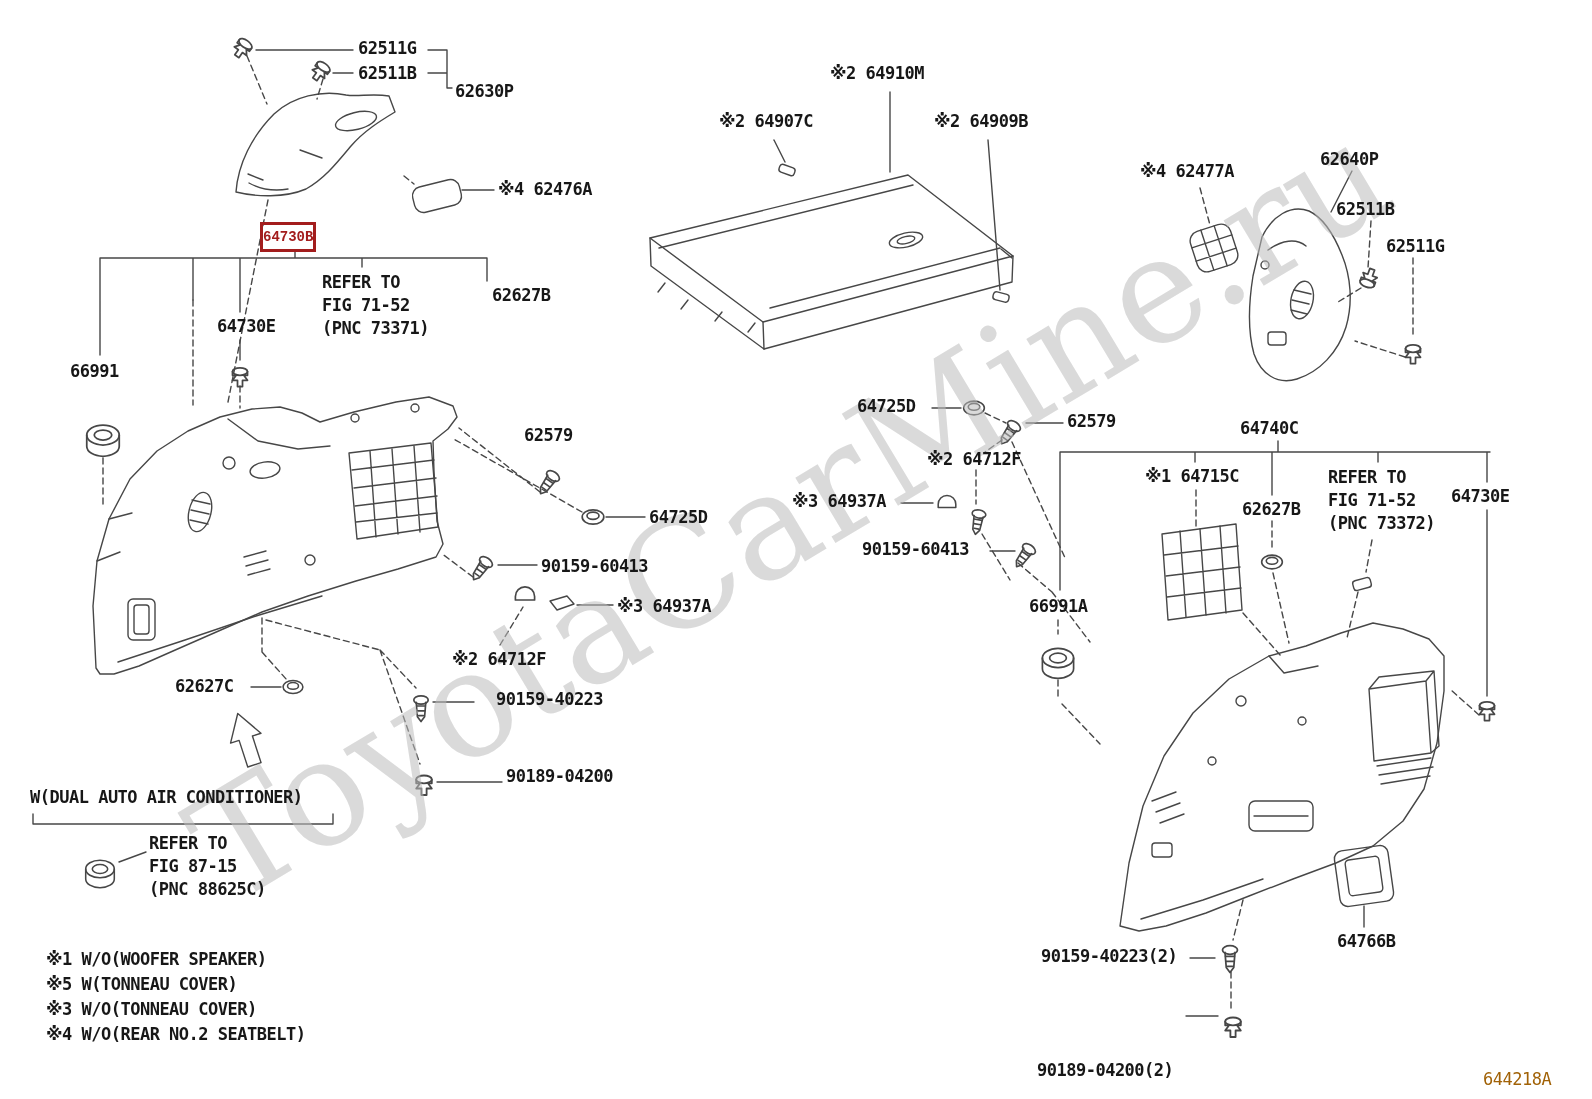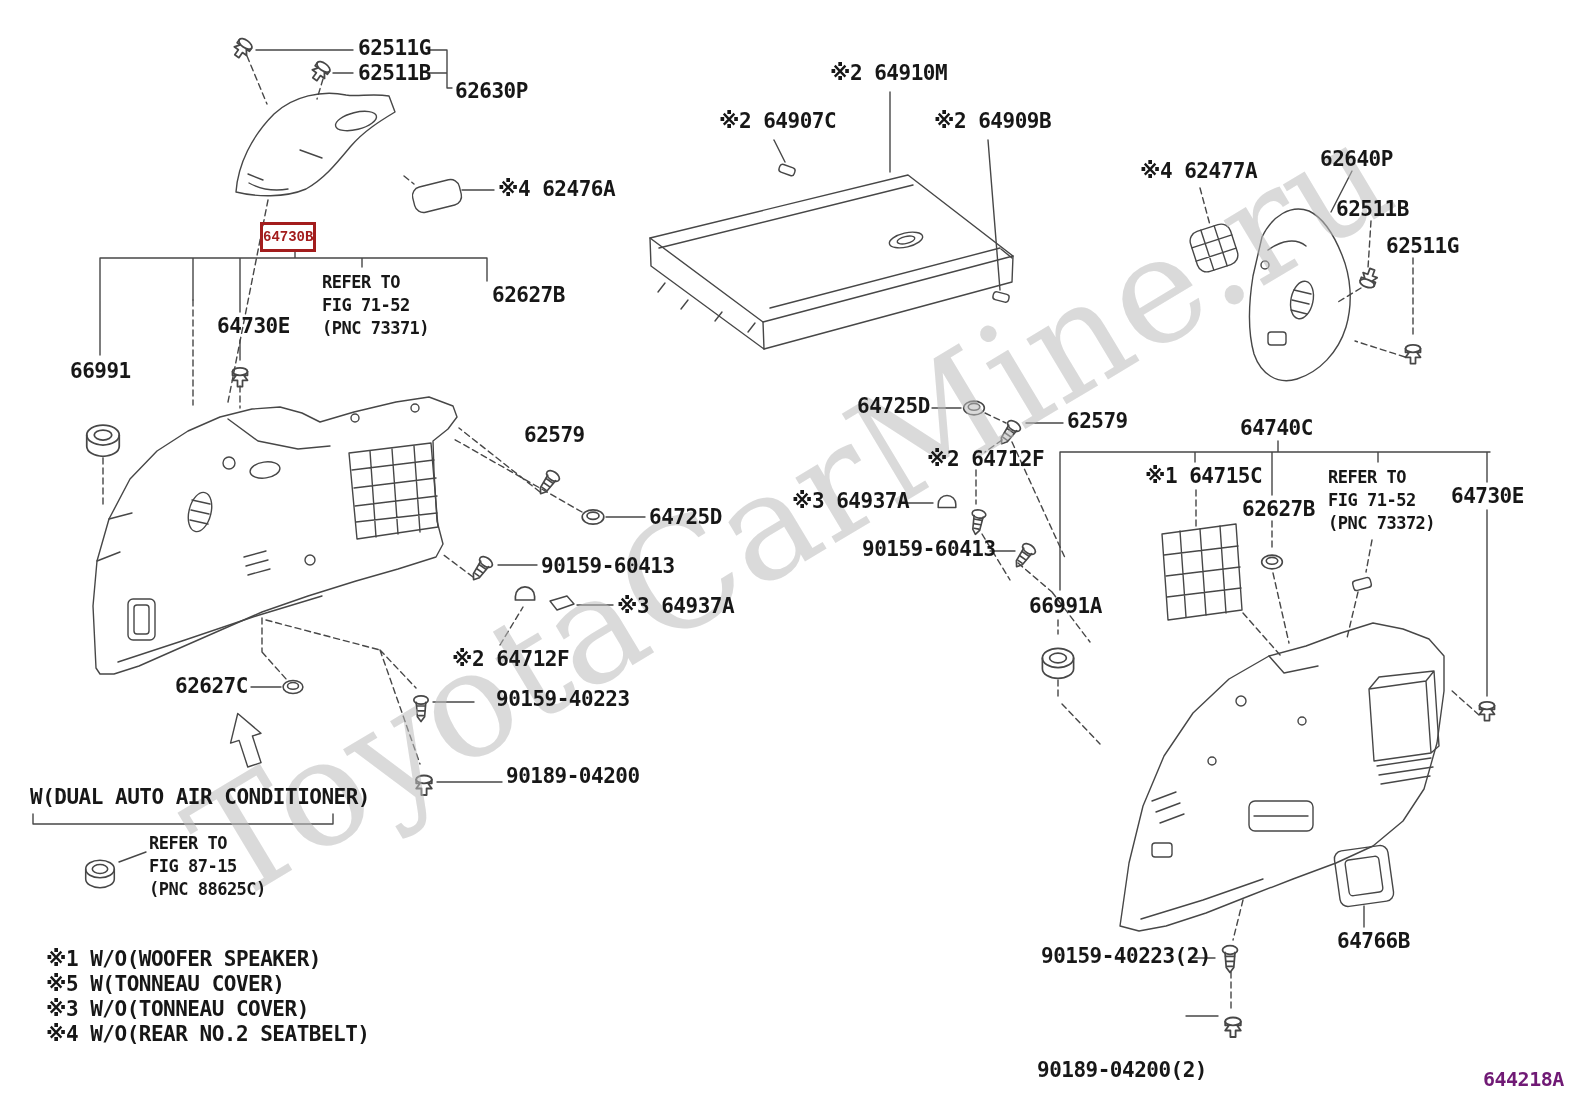--- a/index.html
+++ b/index.html
@@ -5,34 +5,34 @@
   * { margin:0; padding:0; box-sizing:border-box; }
   html,body { background:#ffffff; }
   .canvas {
     position:relative; width:1592px; height:1099px; background:#ffffff; overflow:hidden;
     font-family:"DejaVu Sans Mono","DejaVu Sans","Liberation Mono",monospace;
   }
   svg.art { position:absolute; left:0; top:0; z-index:1; }
   svg .d { stroke-dasharray:6 4; }
   .lbl {
     position:absolute; white-space:nowrap; z-index:10;
-    font-weight:700; font-size:21px; line-height:20px; color:#171717; letter-spacing:-0.5px;
+    font-weight:700; font-size:17px; line-height:20px; color:#171717; letter-spacing:-0.5px;
   }
   .note { font-size:17px; line-height:23px; }
   .hl-box {
     position:absolute; z-index:11; border:3px solid #A31D1D; color:#A31D1D;
     font-weight:700; font-size:14px; line-height:22px; padding:1px 0; background:transparent;font-family:Liberation Mono, monospace;
   }
   .watermark {
     position:absolute; left:90px; top:425px; width:1400px; z-index:5;
     text-align:center; font-family:"DejaVu Serif","Liberation Serif",serif;
     font-size:148px; color:#bdbdbd; opacity:0.55; transform:rotate(-31deg);
     pointer-events:none; white-space:nowrap;
   }
-  .diagram-id { font-size:20px; font-weight:700; color:#701a75; }
+  .diagram-id { font-size:17px; font-weight:400; color:#a16207; }
 </style>
 </head>
 <body>
 
 <div class="canvas">
 
   <svg class="art" width="1592" height="1099" viewBox="0 0 1592 1099" xmlns="http://www.w3.org/2000/svg" xmlns:xlink="http://www.w3.org/1999/xlink">
     <defs>
       <g id="ic-screw">
         <ellipse cx="0" cy="0" rx="6" ry="3.5"></ellipse>

